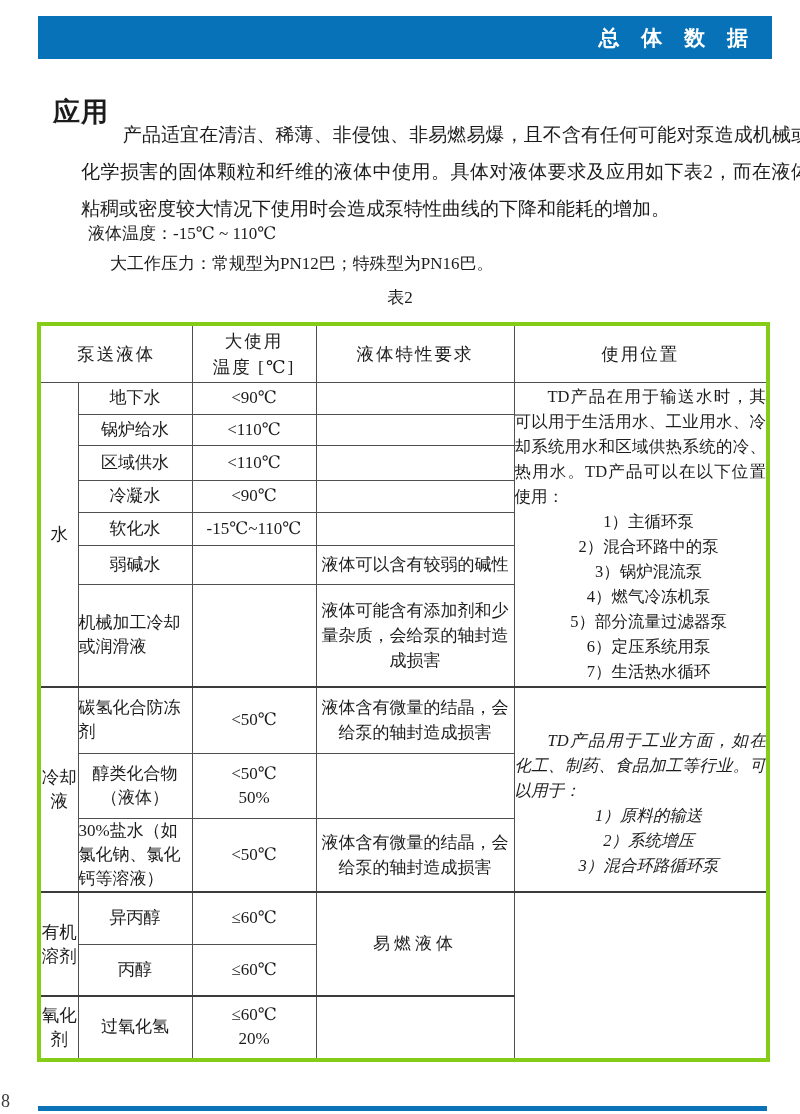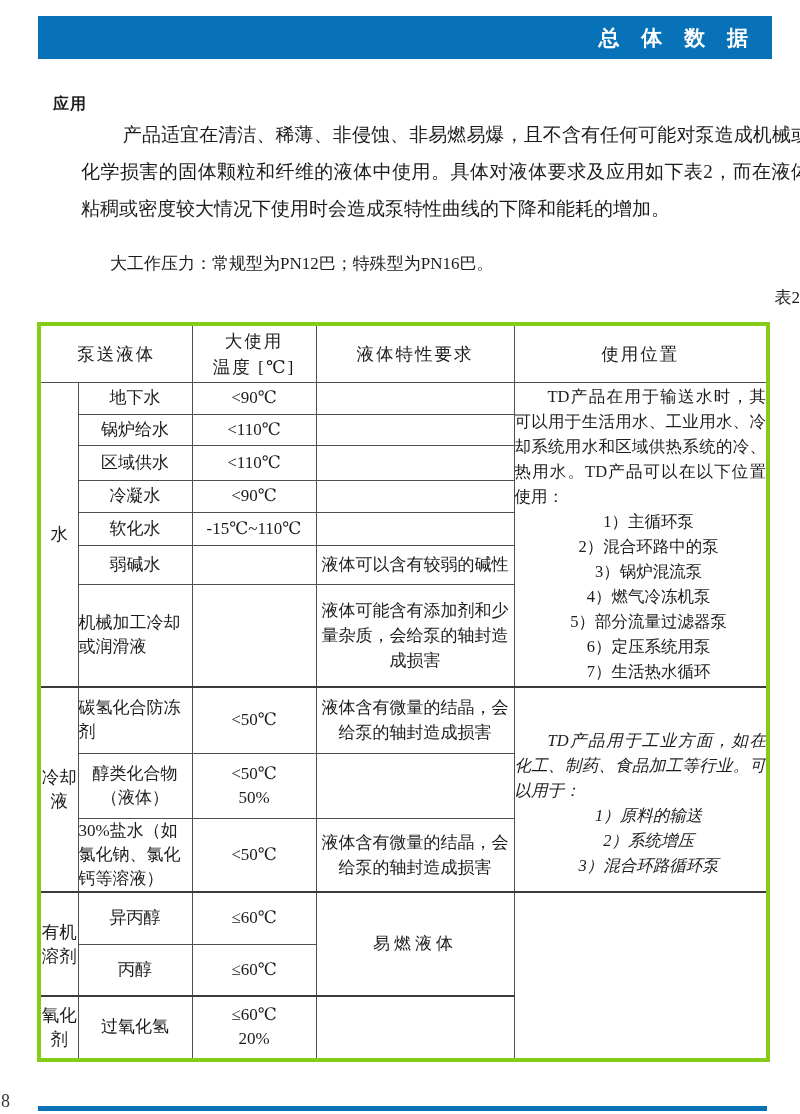--- a/index.html
+++ b/index.html
@@ -16,29 +16,29 @@
     display:flex;align-items:center;justify-content:flex-end;
   }
   .topbar .title{
     font-family:"Liberation Sans","DejaVu Sans",sans-serif;
     font-weight:bold;color:#ffffff;font-size:21px;letter-spacing:8px;
     padding-right:16px;line-height:43px;white-space:nowrap;text-align:right;
   }
   
   .sec-heading{
     position:absolute;left:53px;top:94px;
-    font-size:16px;font-weight:bold;letter-spacing:1px;
+    font-size:27px;font-weight:bold;letter-spacing:1px;
   }
   .paragraph{
     position:absolute;left:37px;top:116px;width:729px;
     font-size:19px;line-height:37px;text-align:justify;text-indent:2.2em;margin-left:44px;
   }
   .line-temp{position:absolute;left:88px;top:222px;font-size:17px;}
   .line-press{position:absolute;left:110px;top:252px;font-size:17px;}
-  .tbl-caption{position:absolute;left:0;top:286px;width:800px;text-align:right;font-size:17px;}
+  .tbl-caption{position:absolute;left:0;top:286px;width:800px;text-align:center;font-size:17px;}
   
   .tblwrap{position:absolute;left:37px;top:322px;}
   table.main{
     border-collapse:collapse;table-layout:fixed;width:729px;
     font-size:17px;
   }
   table.main td{
     border:1px solid #4f4f4f;
     vertical-align:middle;text-align:center;
     padding:0;overflow:hidden;
@@ -78,20 +78,21 @@
 <div class="page">
 
   <div class="topbar">
     <span class="title">总 体 数 据</span>
   </div>
 
   <div class="sec-heading">应用</div>
 
   <div class="paragraph">产品适宜在清洁、稀薄、非侵蚀、非易燃易爆，且不含有任何可能对泵造成机械或化学损害的固体颗粒和纤维的液体中使用。具体对液体要求及应用如下表2，而在液体粘稠或密度较大情况下使用时会造成泵特性曲线的下降和能耗的增加。</div>
 
+  <div class="line-temp">液体温度：-15℃ ~ 110℃</div>
   <div class="line-press">大工作压力：常规型为PN12巴；特殊型为PN16巴。</div>
 
   <div class="tbl-caption">表2</div>
 
   <div class="tblwrap">
     <table class="main">
       <colgroup>
         <col style="width:39px">
           <col style="width:114px">
           <col style="width:124px">

